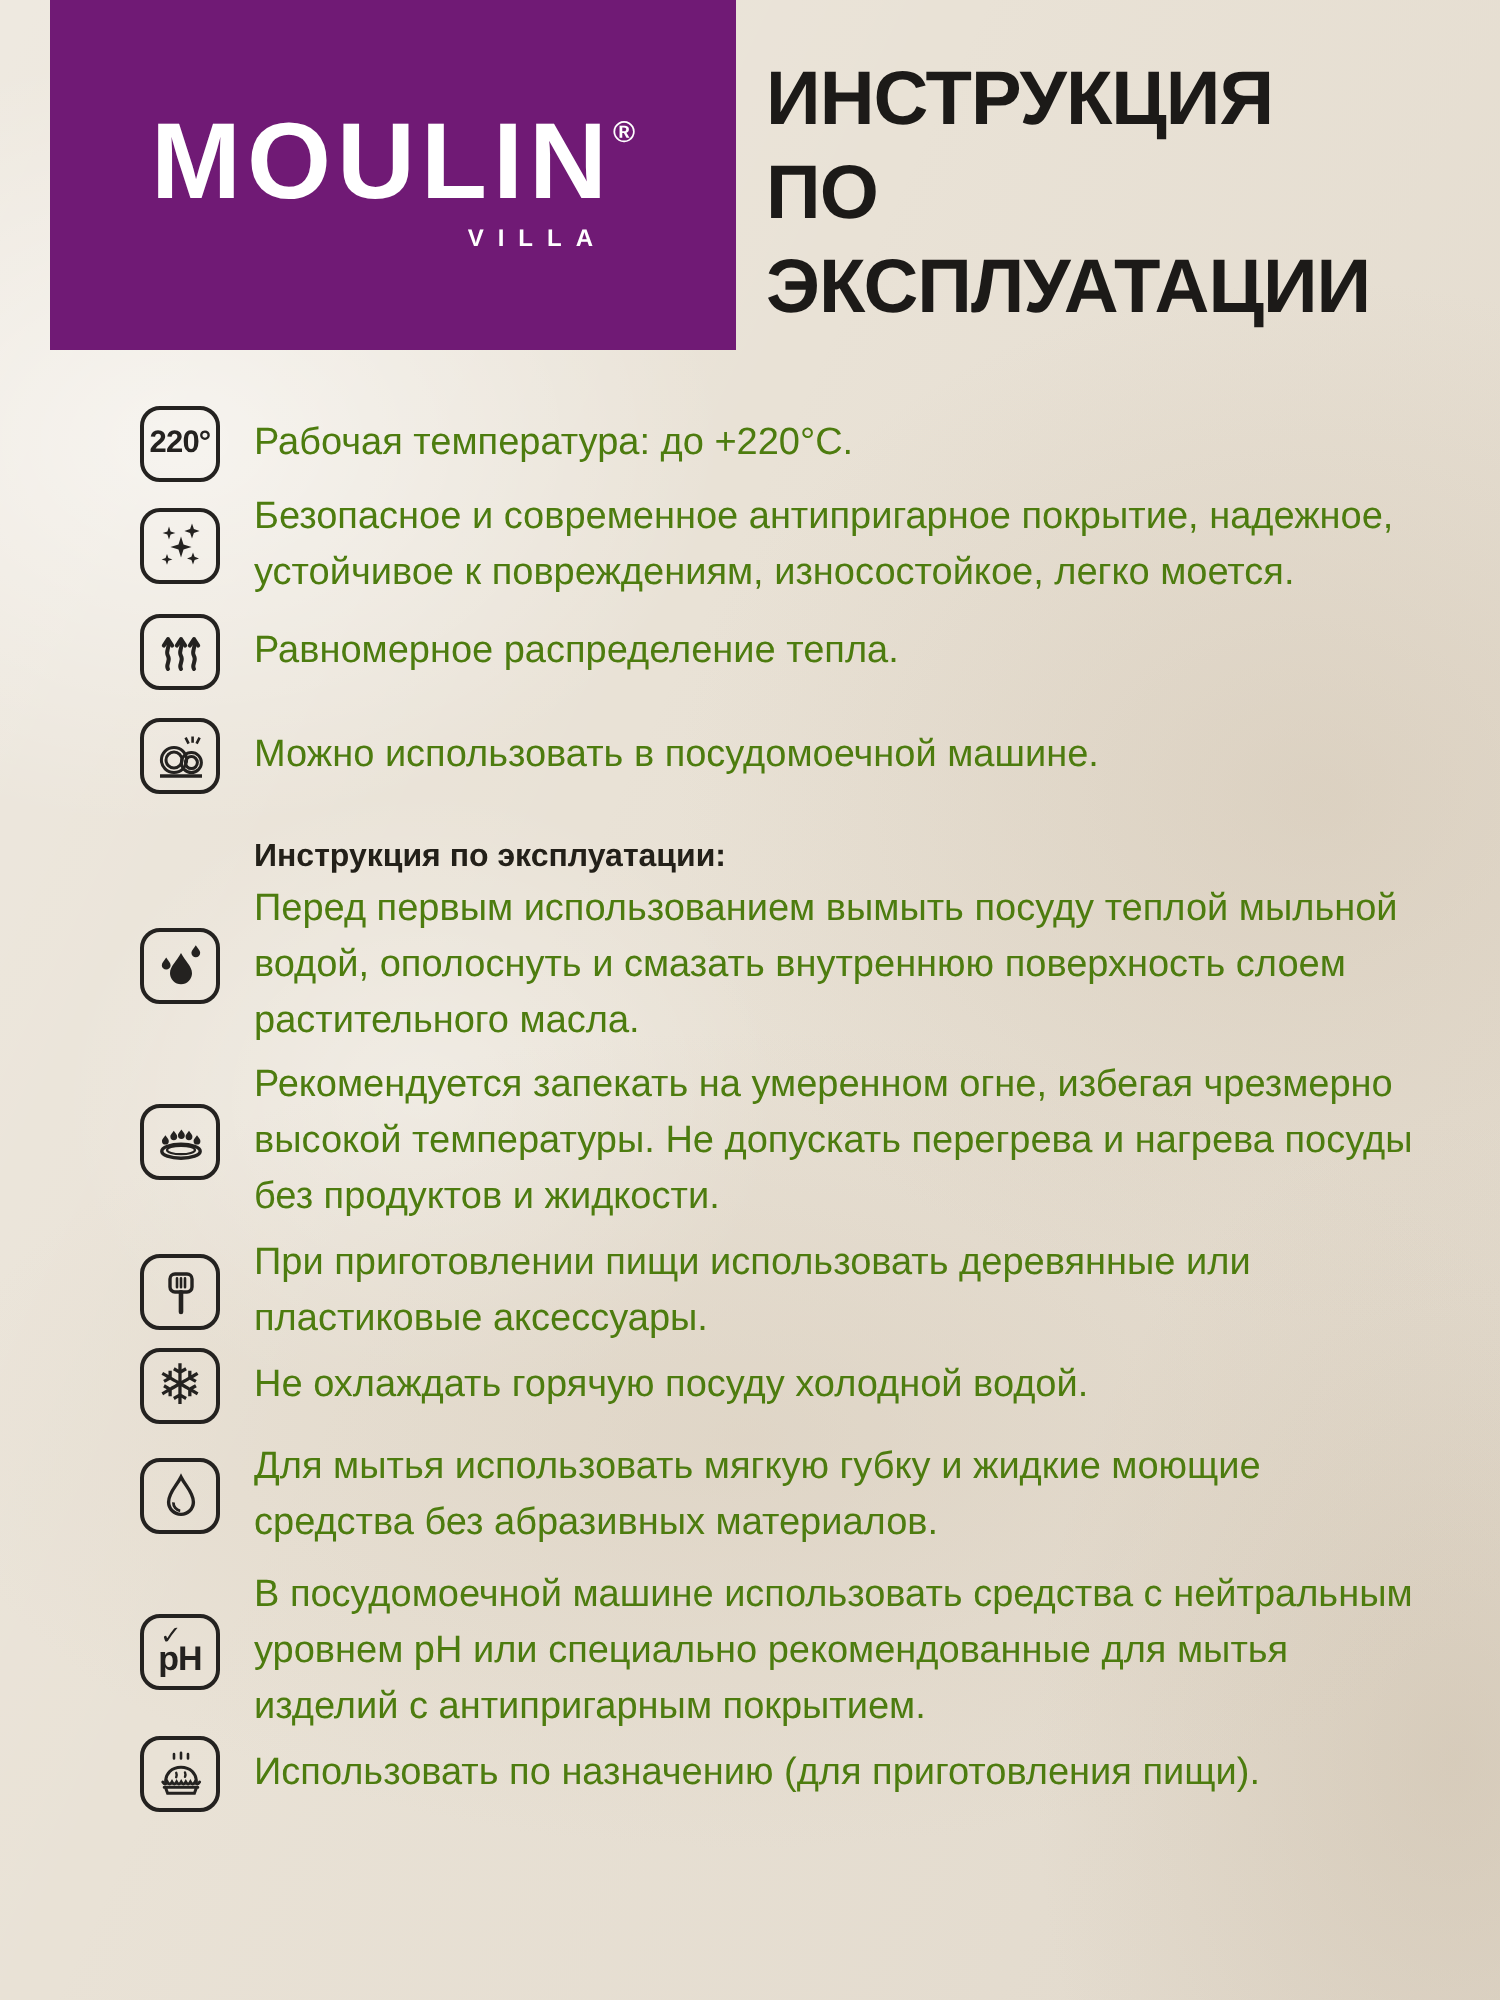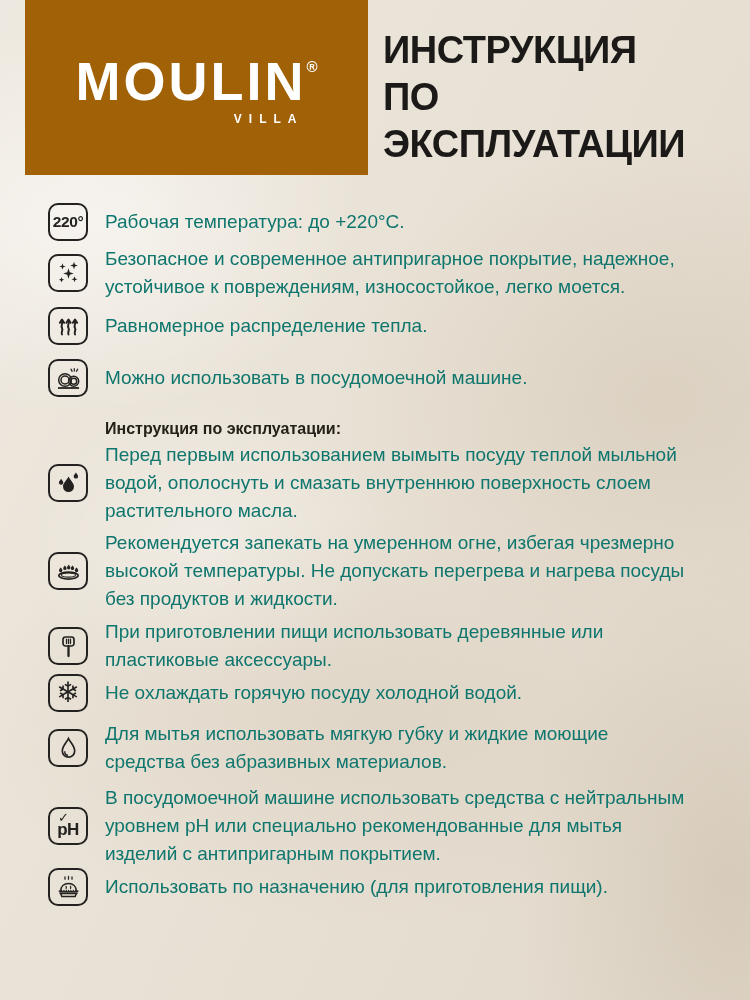--- a/index.html
+++ b/index.html
@@ -32,29 +32,29 @@
     letter-spacing:7px;margin-top:4px;padding-right:14px;
   }
   .page-title{
     position:absolute;left:383px;top:27px;
     font-size:38px;line-height:47px;font-weight:bold;letter-spacing:-.5px;
     color:#1c1a18;
   }
   .page-title span{display:block;}
 
   
-  .main{position:absolute;left:48px;top:203px;width:660px;}
+  .main{position:absolute;left:70px;top:203px;width:660px;}
   .row{display:flex;align-items:center;min-height:38px;}
   .icon-box{
     width:40px;height:38px;flex:0 0 40px;box-sizing:border-box;
     border:2.5px solid #242220;border-radius:10px;
     display:flex;align-items:center;justify-content:center;position:relative;
   }
   .row-text{
-    margin-left:17px;font-size:19px;line-height:28px;color:#0f766e;
+    margin-left:17px;font-size:19px;line-height:28px;color:#4d7c0f;
     white-space:pre-line;width:600px;
   }
   .features .row:nth-child(1){margin-bottom:4px;}
   .features .row:nth-child(2){margin-bottom:6px;}
   .features .row:nth-child(3){margin-bottom:14px;}
   .features .row:nth-child(4){margin-bottom:0;}
   .section-heading{
     margin:20px 0 0 57px;font-size:16px;line-height:24px;font-weight:bold;color:#232019;
   }
   .instructions .row:nth-child(1){margin-bottom:4px;}
@@ -69,21 +69,21 @@
   .icon-label{font-weight:bold;color:#242220;}
   .icon-label.t220{font-size:15.5px;letter-spacing:-.4px;}
   .ph-check{position:absolute;top:1px;left:8px;font-size:13px;font-weight:bold;color:#242220;}
   .icon-label.ph{font-size:17px;letter-spacing:-.5px;margin-top:7px;}
   .snow{font-family:"DejaVu Sans",sans-serif;font-size:28px;line-height:1;color:#242220;}
   svg{display:block;}
 </style>
 </head>
 <body>
 
-<div class="logo-block" id="logoBlock" style="background: #a16207;">
+<div class="logo-block" id="logoBlock" style="background: #701a75;">
   <div class="logo-inner">
     <span class="brand">MOULIN</span><span class="reg">®</span>
     <span class="brand-sub">VILLA</span>
   </div>
 </div>
 
 <div class="page-title">
   <span>ИНСТРУКЦИЯ</span>
   <span>ПО ЭКСПЛУАТАЦИИ</span>
 </div>

